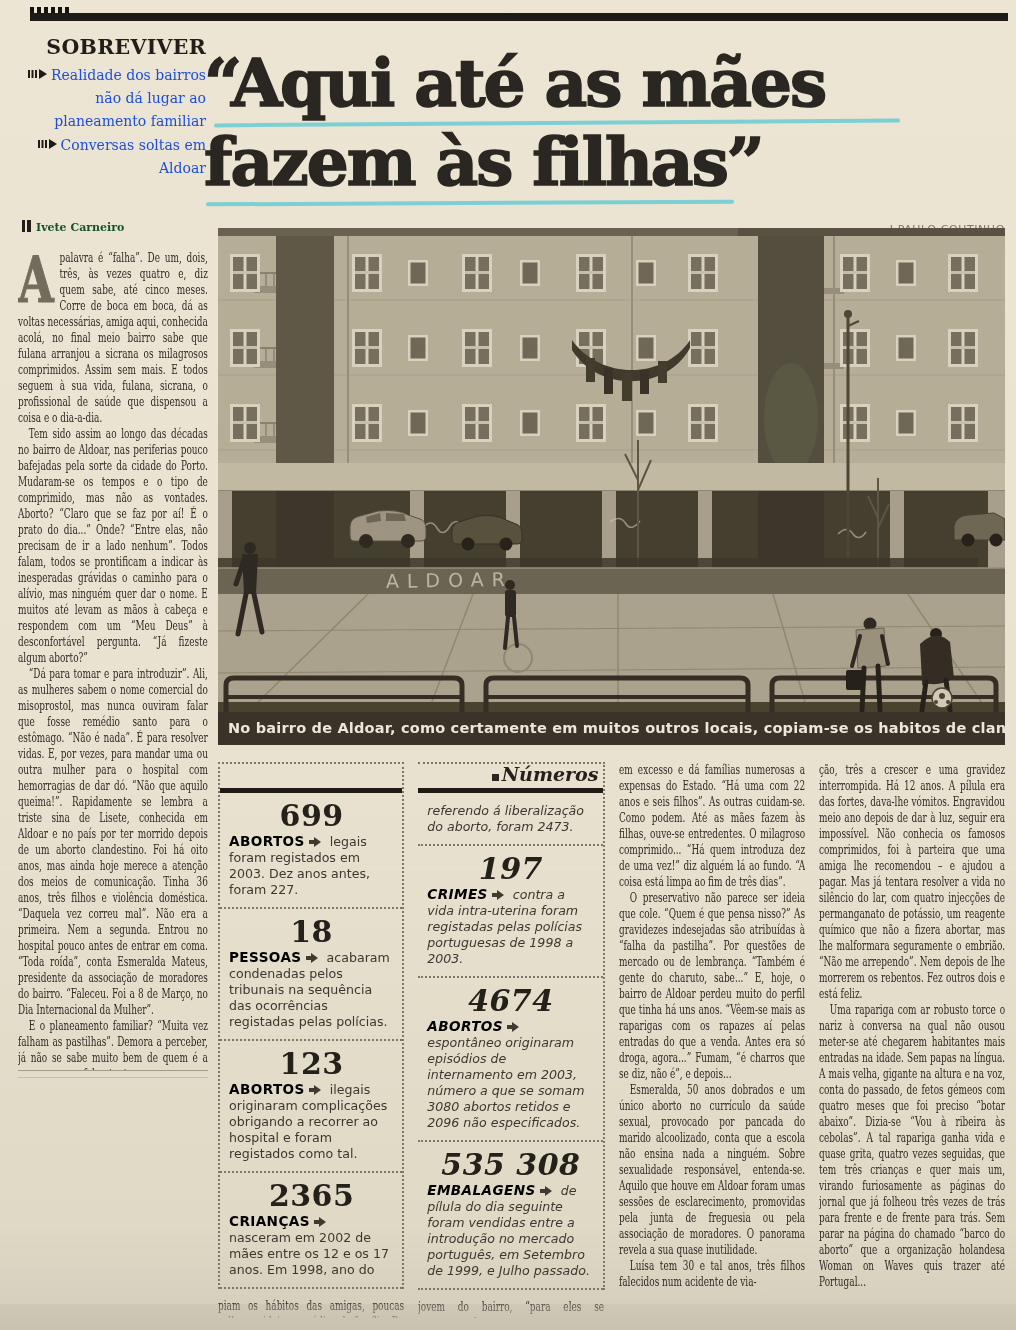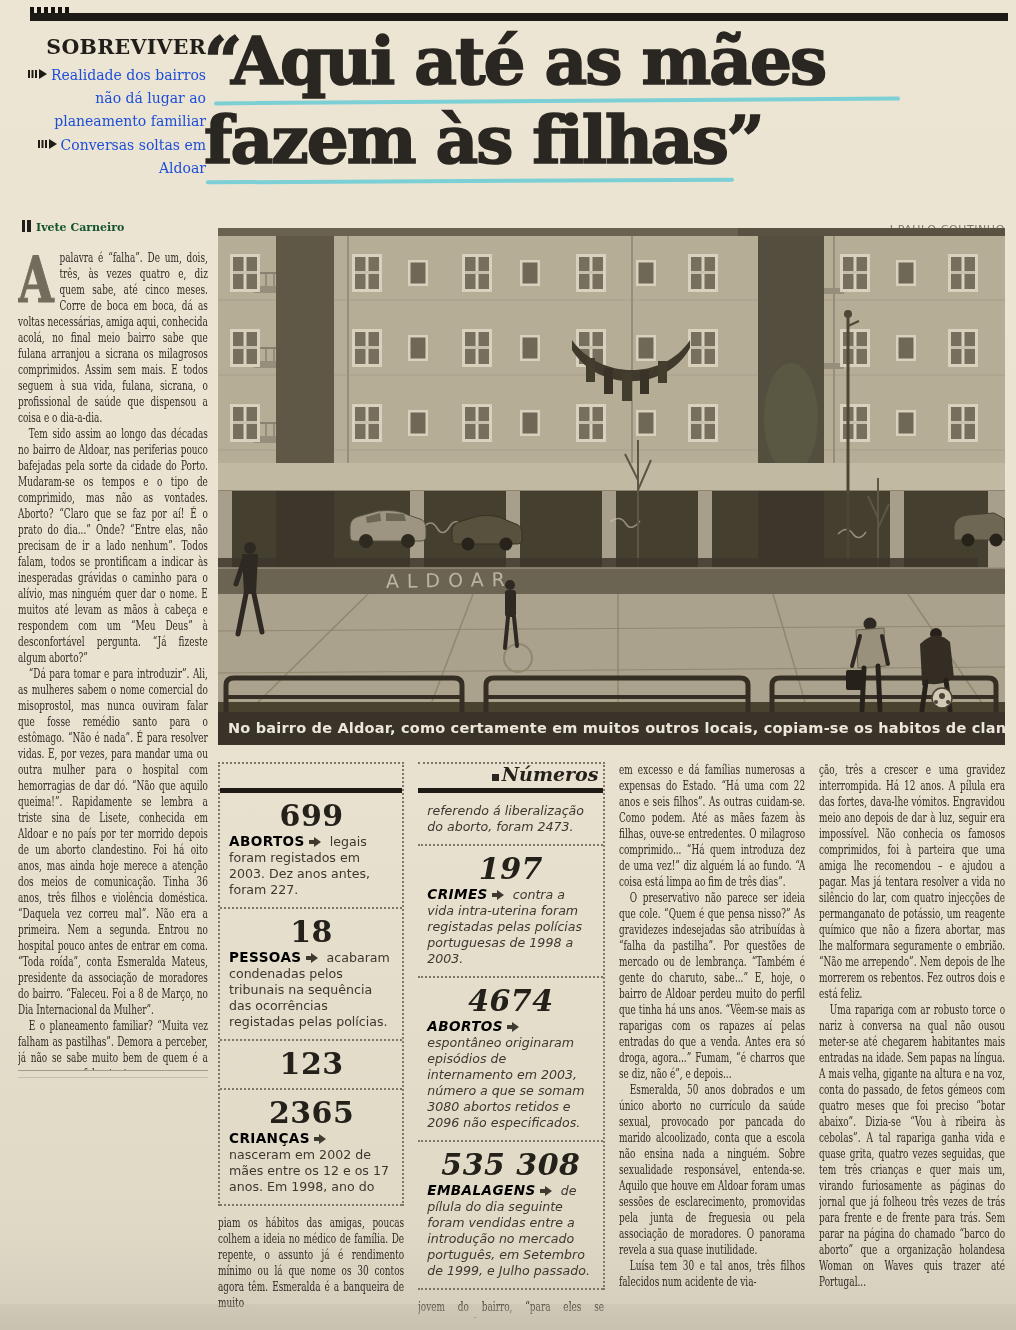--- a/index.html
+++ b/index.html
@@ -13,21 +13,21 @@
   .ticks{left:30px;top:7px;display:flex;gap:3px;}
   .tick{width:4px;height:14px;background:#15130f;}
 
   
   .kicker{left:24px;top:36px;width:182px;text-align:right;line-height:23px;}
   .kicker-section{font-size:20.5px;font-weight:bold;letter-spacing:.3px;color:#211e19;margin-bottom:4px;}
   .kicker-item{font-size:14px;color:#1d4ed8;}
   .kbul{display:inline-block;margin-right:4px;vertical-align:1px;}
 
   
-  .headline{left:204px;top:22px;width:812px;}
+  .headline{left:204px;top:44px;width:812px;}
   .hl{position:relative;font-weight:bold;font-size:66px;line-height:79px;color:#2a2621;
       letter-spacing:-2px;-webkit-text-stroke:1.6px #2a2621;white-space:nowrap;}
   .hl-u{position:absolute;height:4px;border-radius:3px;background:#5fc9d6;opacity:.8;}
   .u1{left:10px;top:77px;width:686px;transform:rotate(-.4deg);}
   .u2{left:2px;top:78px;width:528px;transform:rotate(-.3deg);}
 
   
   .byline{left:22px;top:220px;font-size:11px;font-weight:bold;color:#14532d;}
   .byicon{display:inline-block;width:9px;height:12px;background:
           linear-gradient(90deg,#211e19 0 3px,#e9e2d0 3px 5px,#211e19 5px 100%);
@@ -369,20 +369,21 @@
       <div class="stat">
         <div class="sv">699</div>
         <p class="sd"><b>ABORTOS</b> <span class="arrow"></span> <span>legais foram registados em 2003. Dez anos antes, foram 227.</span></p>
       </div>
       <div class="stat">
         <div class="sv">18</div>
         <p class="sd"><b>PESSOAS</b> <span class="arrow"></span> <span>acabaram condenadas pelos tribunais na sequência das ocorrências registadas pelas polícias.</span></p>
       </div>
       <div class="stat">
         <div class="sv">123</div>
+        <p class="sd"><b>ABORTOS</b> <span class="arrow"></span> <span>ilegais originaram complicações obrigando a recorrer ao hospital e foram registados como tal.</span></p>
       </div>
       <div class="stat">
         <div class="sv">2365</div>
         <p class="sd"><b>CRIANÇAS</b> <span class="arrow"></span> <span>nasceram em 2002 de mães entre os 12 e os 17 anos. Em 1998, ano do</span></p>
       </div>
     </div>
     <div class="afterbox bodytxt">
       <div class="squeeze">
           <p>piam os hábitos das amigas, poucas colhem a ideia no médico de família. De repente, o assunto já é rendimento mínimo ou lá que nome os 30 contos agora têm. Esmeralda é a banqueira de muito</p>
         </div>

